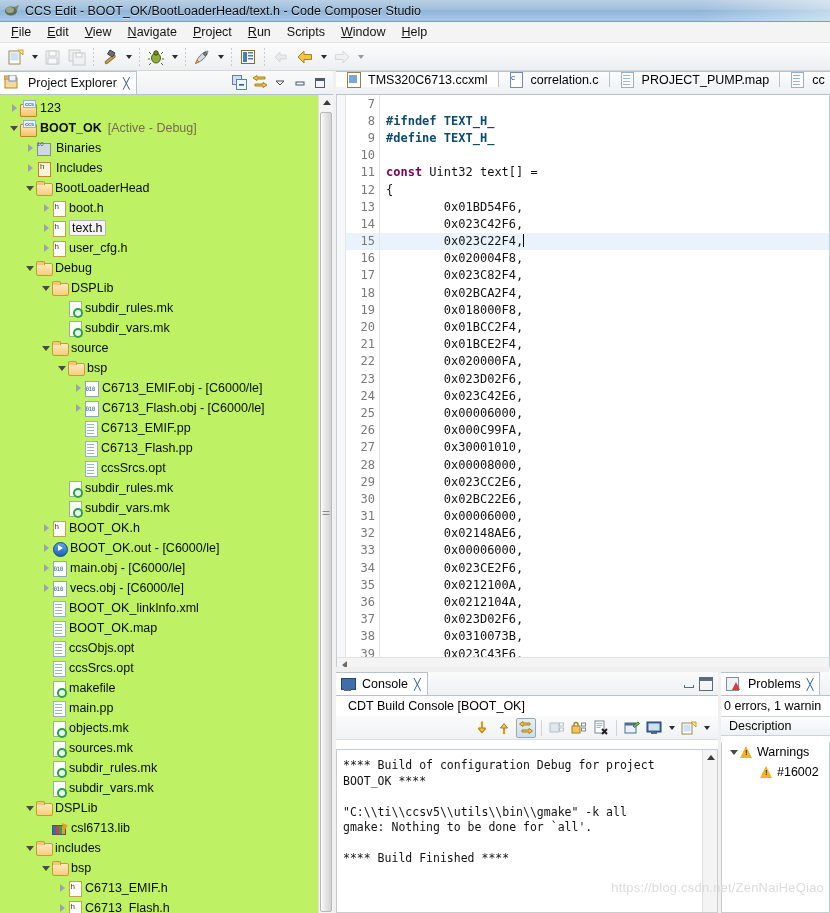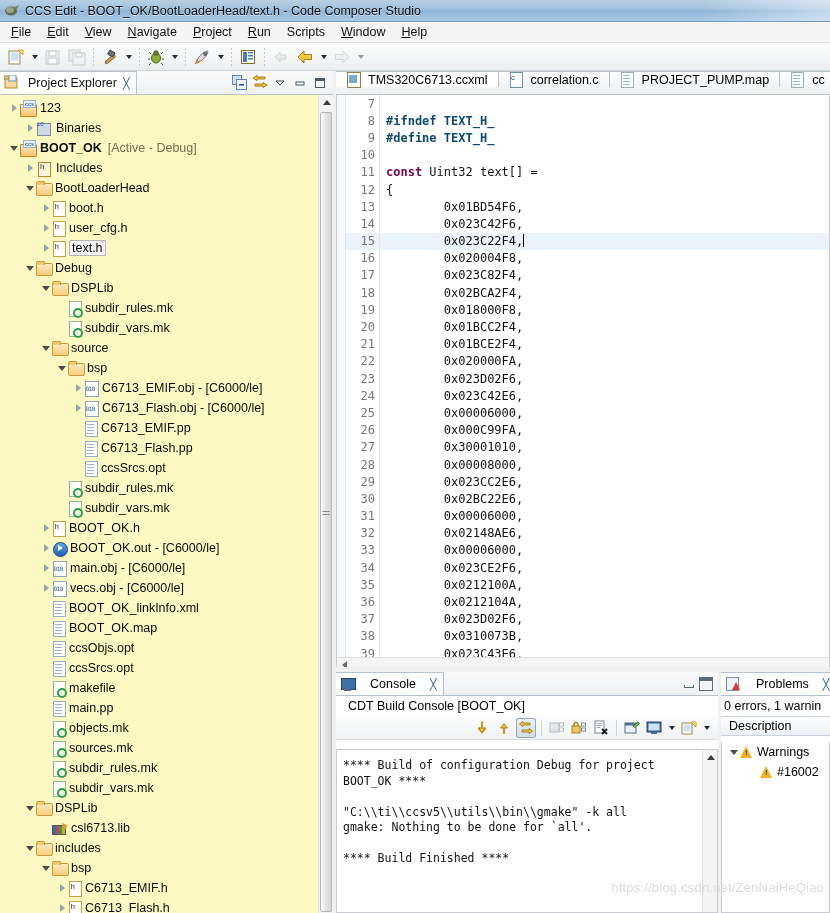--- a/index.html
+++ b/index.html
@@ -71,21 +71,21 @@
     font-size:12.5px;
     position:relative; top:0;
   }
   .view-tab .vt-label{ font-weight:400; color:#111; }
   .close-x { font-size:11px;color:#2b5d8b; margin-left:2px; font-family:"DejaVu Sans",sans-serif; }
   .vtoolbar { margin-left:auto; display:flex; align-items:center; gap:2px; padding-right:4px; }
   .vtb { width:18px;height:18px;display:flex;align-items:center;justify-content:center;position:relative;}
 
   .tree {
     position:absolute; left:0; right:0; top:24px; bottom:0; overflow:hidden;
-    background:#fef9c3; padding-top:3px;
+    background:#bef264; padding-top:3px;
   }
   .row { height:20px; display:flex; align-items:center; white-space:nowrap; font-size:12.5px; }
   .twisty { width:12px;height:20px;display:flex;align-items:center;justify-content:center;flex:0 0 auto; }
   .twisty.closed:after{ content:""; width:0;height:0;border-top:4px solid transparent;border-bottom:4px solid transparent;border-left:5px solid #9aa4ad; }
   .twisty.open:after{ content:""; width:0;height:0;border-left:4px solid transparent;border-right:4px solid transparent;border-top:5px solid #4a4a4a; }
   .ic { width:17px;height:16px;flex:0 0 auto;margin-right:3px;position:relative; }
   .lbl { color:#0c0c0c; }
   .row.sel .lbl-box { border:1px solid #b5b5b5; background:#f3f3f3; padding:0 2px; border-radius:1px; }
   .row.bold .lbl { font-weight:bold; }
   .row .suffix { color:#7a6a52; font-weight:normal; }
@@ -149,21 +149,21 @@
   
   .bottom { position:absolute; left:0; right:0; top:601px; bottom:0; }
   .console-pane { position:absolute; left:0; top:0; width:382px; bottom:0; background:#fff;}
   .problems-pane { position:absolute; left:385px; right:0; top:0; bottom:0; background:#fff;}
 
   .pane-tabrow{
     height:24px; display:flex;align-items:stretch;
     background:linear-gradient(to bottom,#fafafa,#eef1f3);
     border-bottom:1px solid #b6c2cc;
   }
-  .pane-tab{ display:flex;align-items:center;gap:12px;padding:0 6px 0 5px; background:#fff;
+  .pane-tab{ display:flex;align-items:center;gap:4px;padding:0 6px 0 5px; background:#fff;
     border-right:1px solid #b6c2cc;border-top:1px solid #b6c2cc; font-size:12.5px;}
   .pane-tools{ margin-left:auto; display:flex;align-items:center;gap:3px;padding-right:5px;}
   .minbtn{ width:14px;height:14px;position:relative; }
   .minbtn.min:after{content:"";position:absolute;left:2px;right:2px;bottom:3px;height:2px;border:1px solid #5a6b7a;border-top:none;}
   .minbtn.max{ border:1px solid #5a6b7a; }
   .minbtn.max:after{content:"";position:absolute;left:0;right:0;top:0;height:3px;background:#5a6b7a;}
 
   .console-title{ font-size:12.5px; padding:3px 0 3px 12px; }
   .console-toolbar{
     height:24px; display:flex; align-items:center; justify-content:flex-end; gap:2px; padding-right:6px;
@@ -416,62 +416,62 @@
         </div>
       </div>
 
       <div class="tree" id="tree">
           <div class="row">
             <span style="width: 8px; flex: 0 0 auto;"></span>
             <span class="twisty closed"></span>
             <span class="ic i-prj"></span>
             <span class="lbl-box"><span class="lbl">123</span></span>
           </div>
-          <div class="row">
-            <span style="width: 24px; flex: 0 0 auto;"></span>
-            <span class="twisty closed"></span>
-            <span class="ic i-bin"></span>
-            <span class="lbl-box"><span class="lbl">Binaries</span></span>
-          </div>
           <div class="row bold">
             <span style="width: 8px; flex: 0 0 auto;"></span>
             <span class="twisty open"></span>
             <span class="ic i-prj"></span>
             <span class="lbl-box"><span class="lbl">BOOT_OK</span></span>
             <span class="suffix" style="margin-left: 6px;">[Active - Debug]</span>
           </div>
           <div class="row">
             <span style="width: 24px; flex: 0 0 auto;"></span>
             <span class="twisty closed"></span>
+            <span class="ic i-bin"></span>
+            <span class="lbl-box"><span class="lbl">Binaries</span></span>
+          </div>
+          <div class="row">
+            <span style="width: 24px; flex: 0 0 auto;"></span>
+            <span class="twisty closed"></span>
             <span class="ic i-inc"></span>
             <span class="lbl-box"><span class="lbl">Includes</span></span>
           </div>
           <div class="row">
             <span style="width: 24px; flex: 0 0 auto;"></span>
             <span class="twisty open"></span>
             <span class="ic i-folder"></span>
             <span class="lbl-box"><span class="lbl">BootLoaderHead</span></span>
           </div>
           <div class="row">
             <span style="width: 40px; flex: 0 0 auto;"></span>
             <span class="twisty closed"></span>
             <span class="ic i-h"></span>
             <span class="lbl-box"><span class="lbl">boot.h</span></span>
           </div>
+          <div class="row sel">
+            <span style="width: 40px; flex: 0 0 auto;"></span>
+            <span class="twisty closed"></span>
+            <span class="ic i-h"></span>
+            <span class="lbl-box"><span class="lbl">text.h</span></span>
+          </div>
           <div class="row">
             <span style="width: 40px; flex: 0 0 auto;"></span>
             <span class="twisty closed"></span>
             <span class="ic i-h"></span>
             <span class="lbl-box"><span class="lbl">user_cfg.h</span></span>
-          </div>
-          <div class="row sel">
-            <span style="width: 40px; flex: 0 0 auto;"></span>
-            <span class="twisty closed"></span>
-            <span class="ic i-h"></span>
-            <span class="lbl-box"><span class="lbl">text.h</span></span>
           </div>
           <div class="row">
             <span style="width: 24px; flex: 0 0 auto;"></span>
             <span class="twisty open"></span>
             <span class="ic i-folder"></span>
             <span class="lbl-box"><span class="lbl">Debug</span></span>
           </div>
           <div class="row">
             <span style="width: 40px; flex: 0 0 auto;"></span>
             <span class="twisty open"></span>

